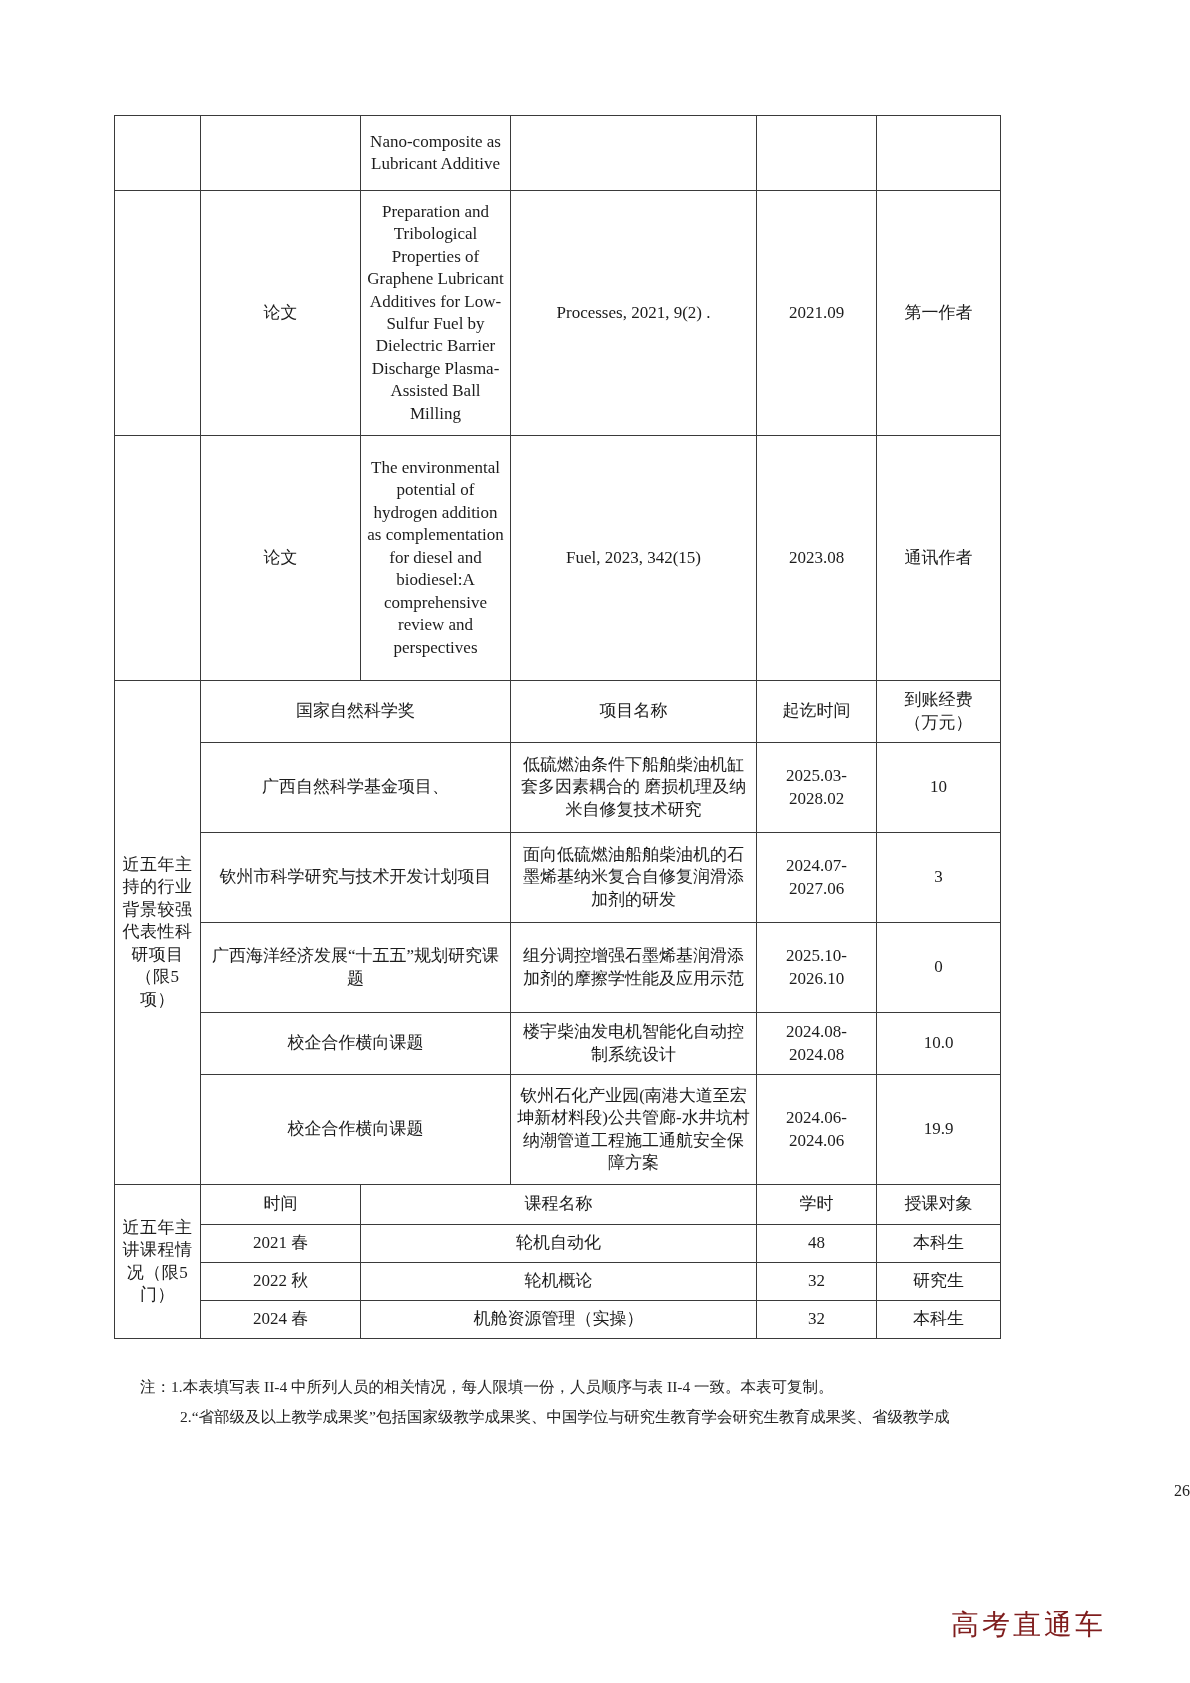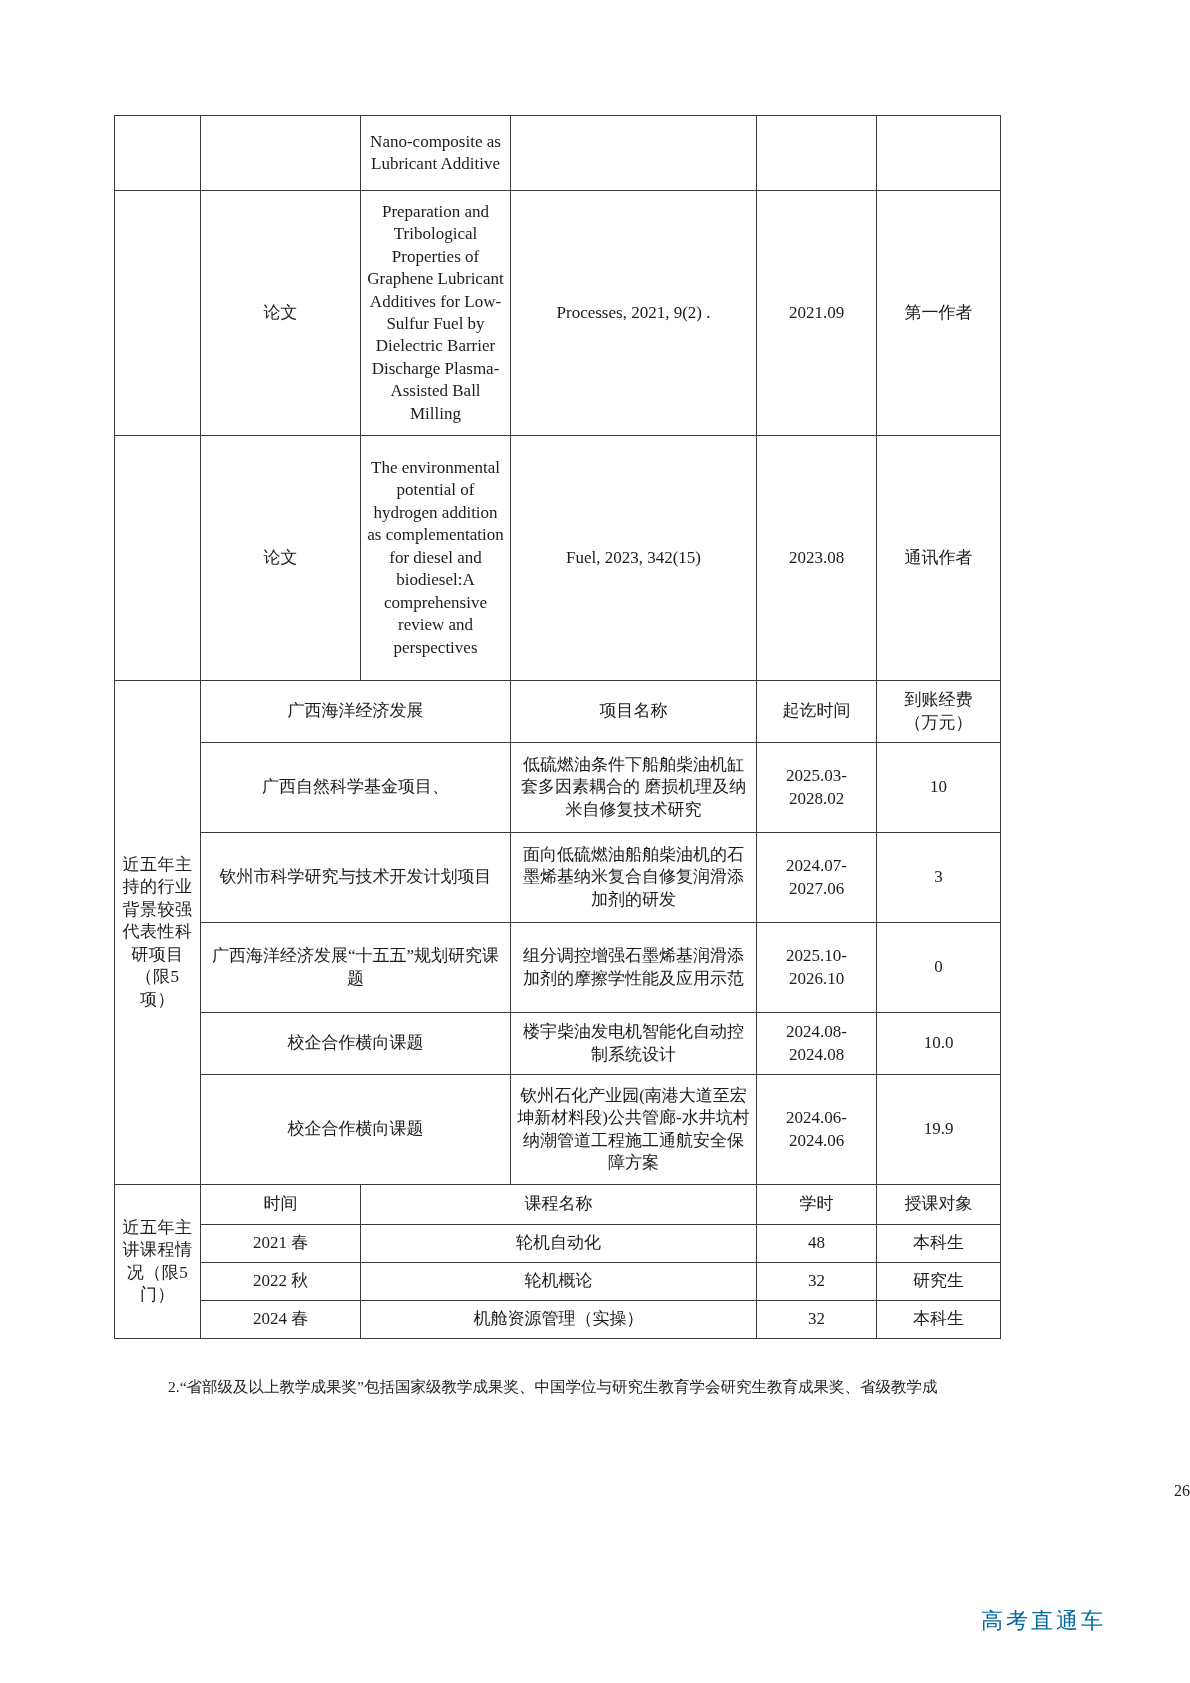--- a/index.html
+++ b/index.html
@@ -45,31 +45,31 @@
   }
   td.prewrap { white-space:pre-line; }
   td.proj-name { line-height:1.6;margin-top:36px; }
   td.period { font-size:15.5px; padding:2px 1px; }
   td.en-title { line-height:1.3; }
 
   .notes {
     position:absolute; left:140px; top:1372px; width:920px;
     font-size:15.5px; line-height:1.95; color:#222;
   }
-  .notes .note2 { margin-left:28px; }
+  .notes .note2 { margin-left:40px; }
   .notes .note3 { margin-left:54px; }
 
   .page-number {
     position:absolute; left:0; top:1482px; width:100%;
     text-align:right; font-size:16px; color:#222;
   }
   .watermark {
     position:absolute; right:84px; top:1606px;
     font-family:"Liberation Sans","DejaVu Sans",sans-serif;
-    font-size:22px; color:#0369a1; letter-spacing:3px;text-align:right;
+    font-size:28px; color:#7f1d1d; letter-spacing:3px;text-align:right;
   }
 </style>
 </head>
 <body>
 
 <div class="page">
 
   <table class="main-table">
     <colgroup>
       <col style="width:86px">
@@ -108,21 +108,21 @@
         <td>通讯作者</td>
       </tr>
 
       <tr class="r-projhead">
         <td class="vlabel" rowspan="6">近五年主
 持的行业
 背景较强
 代表性科
 研项目
 （限5项）</td>
-        <td colspan="2">广西海洋经济发展</td>
+        <td colspan="2">国家自然科学奖</td>
         <td>项目名称</td>
         <td>起讫时间</td>
         <td class="prewrap">到账经费
 （万元）</td>
       </tr>
 
       <tr class="r-proj90">
         <td colspan="2">广西自然科学基金项目、</td>
         <td class="proj-name">低硫燃油条件下船舶柴油机缸套多因素耦合的 磨损机理及纳米自修复技术研究</td>
         <td class="period">2025.03-2028.02</td>
@@ -186,20 +186,21 @@
         <td>2024 春</td>
         <td colspan="2">机舱资源管理（实操）</td>
         <td>32</td>
         <td>本科生</td>
       </tr>
 
     </tbody>
   </table>
 
   <div class="notes">
+    <div class="note1">注：1.本表填写表 II-4 中所列人员的相关情况，每人限填一份，人员顺序与表 II-4 一致。本表可复制。</div>
     <div class="note2">2.“省部级及以上教学成果奖”包括国家级教学成果奖、中国学位与研究生教育学会研究生教育成果奖、省级教学成</div>
   </div>
 
   <div class="page-number">26</div>
 
   <div class="watermark">高考直通车</div>
 
 </div>
 
 </body></html>

